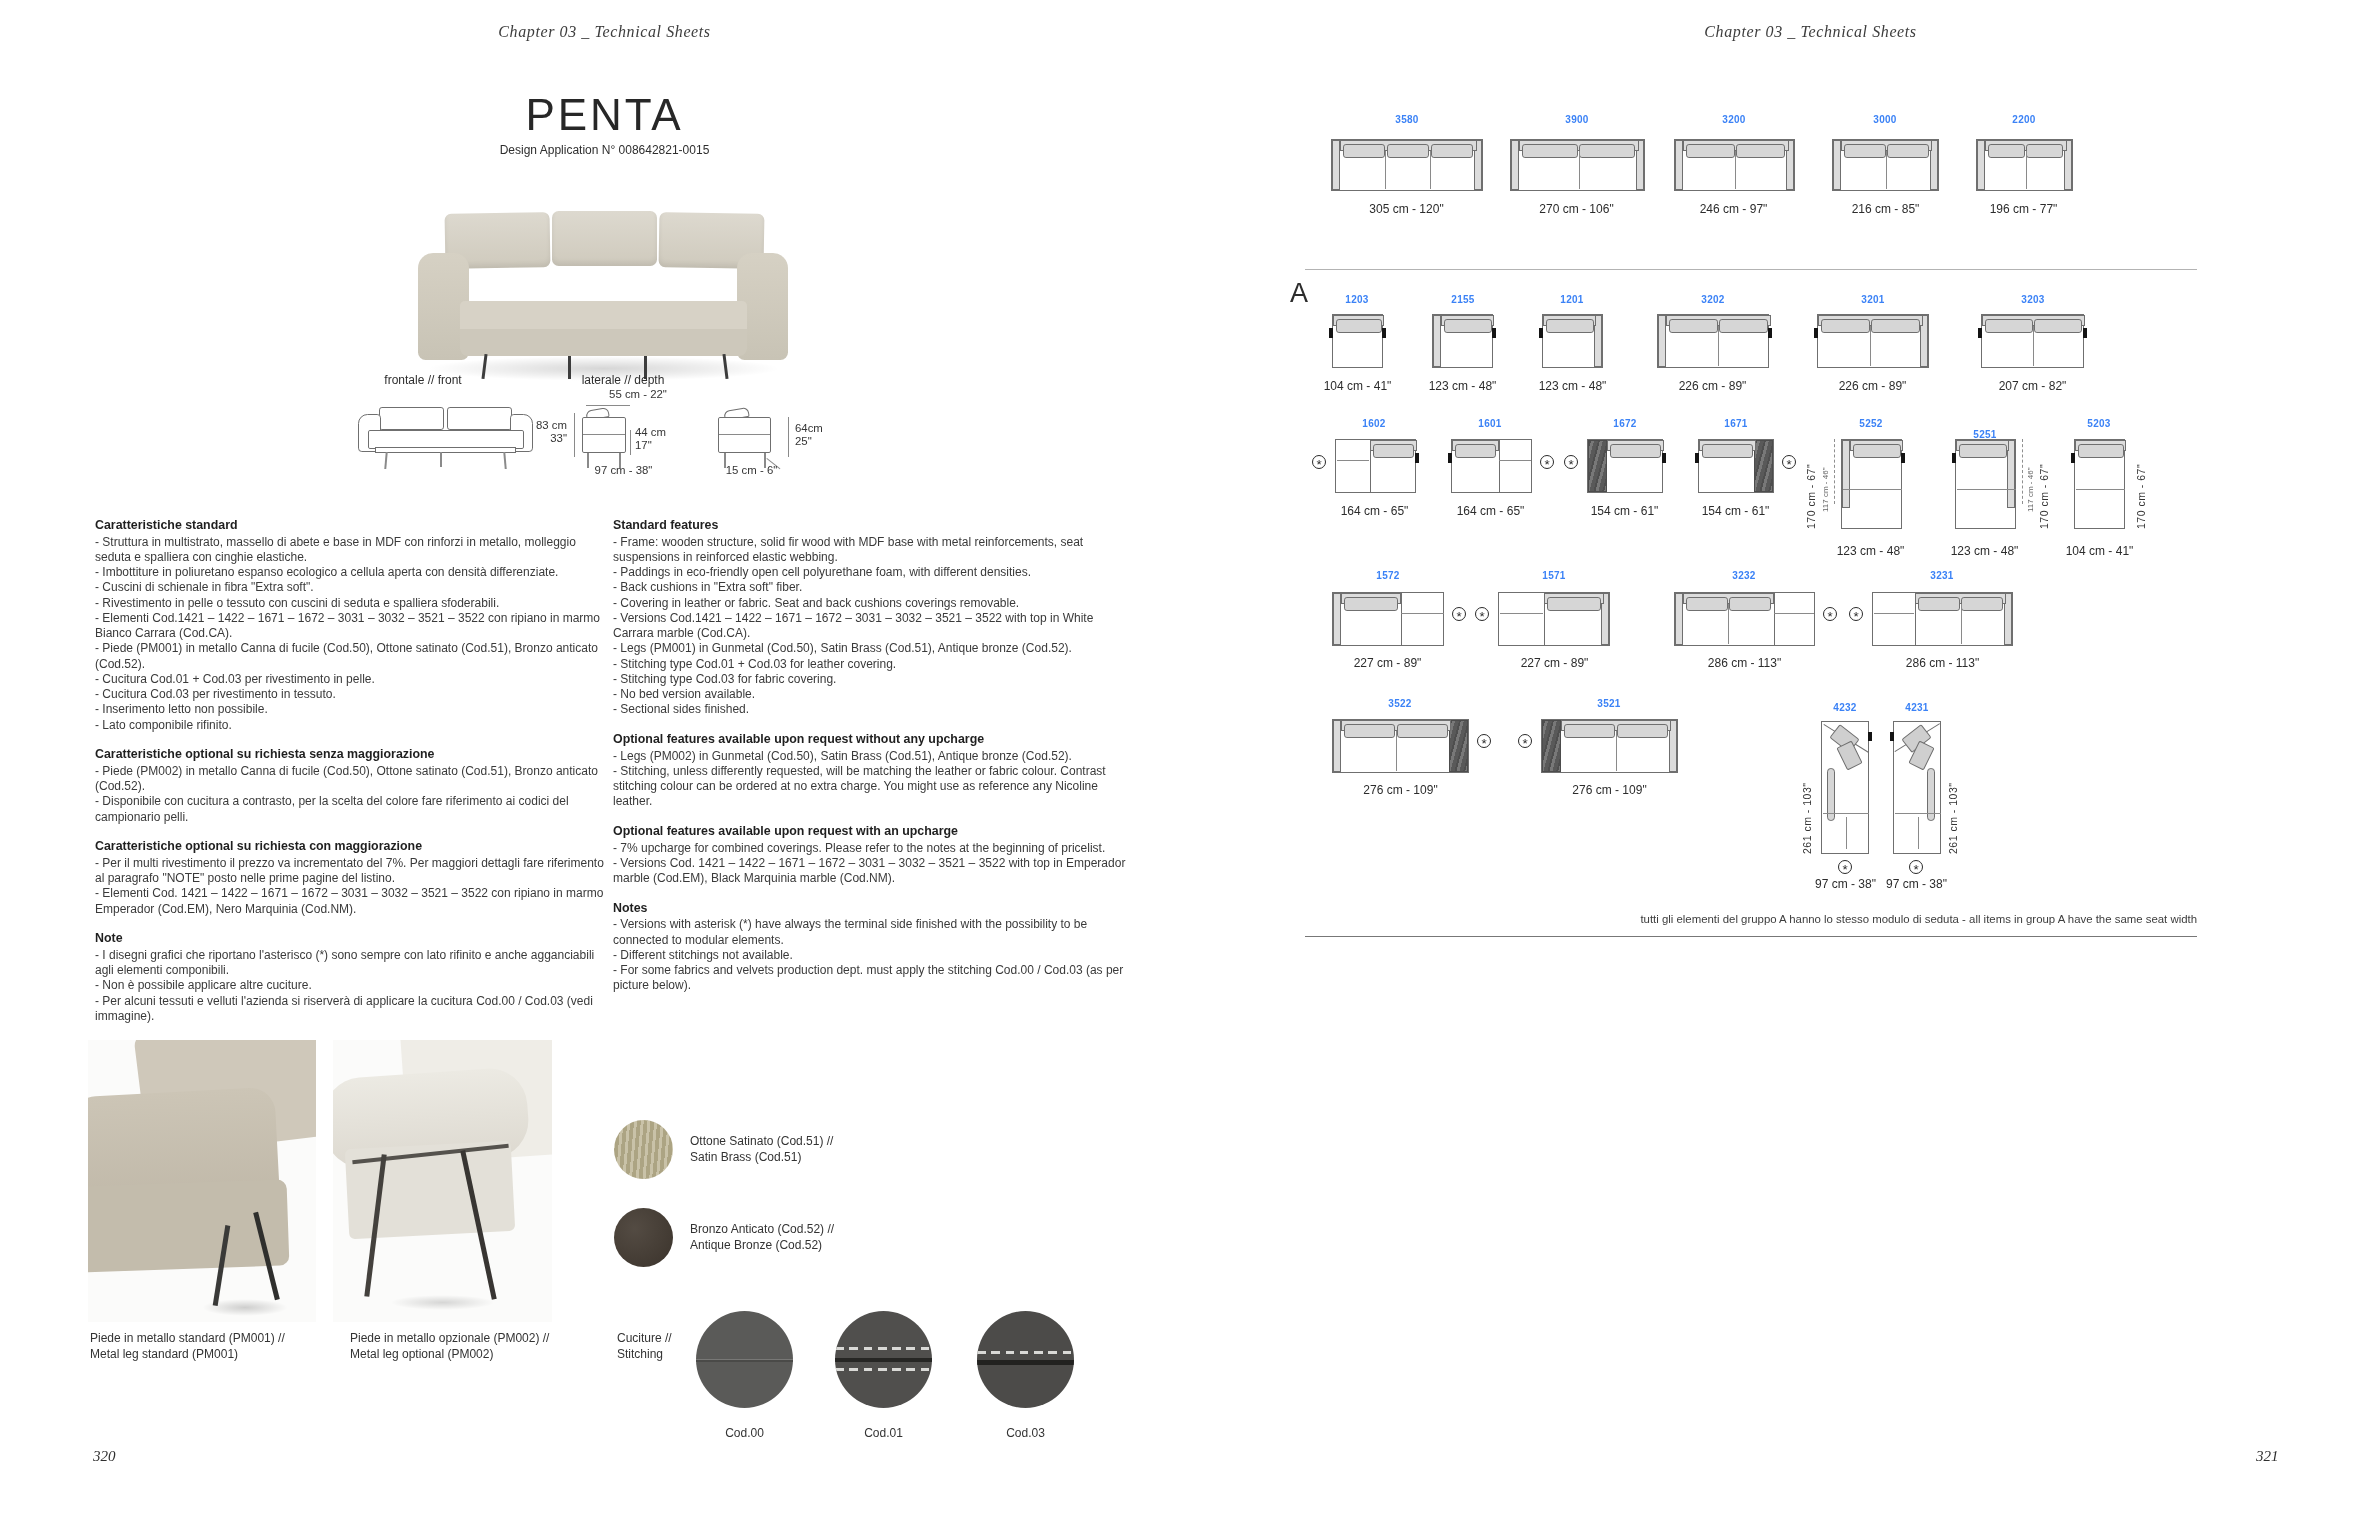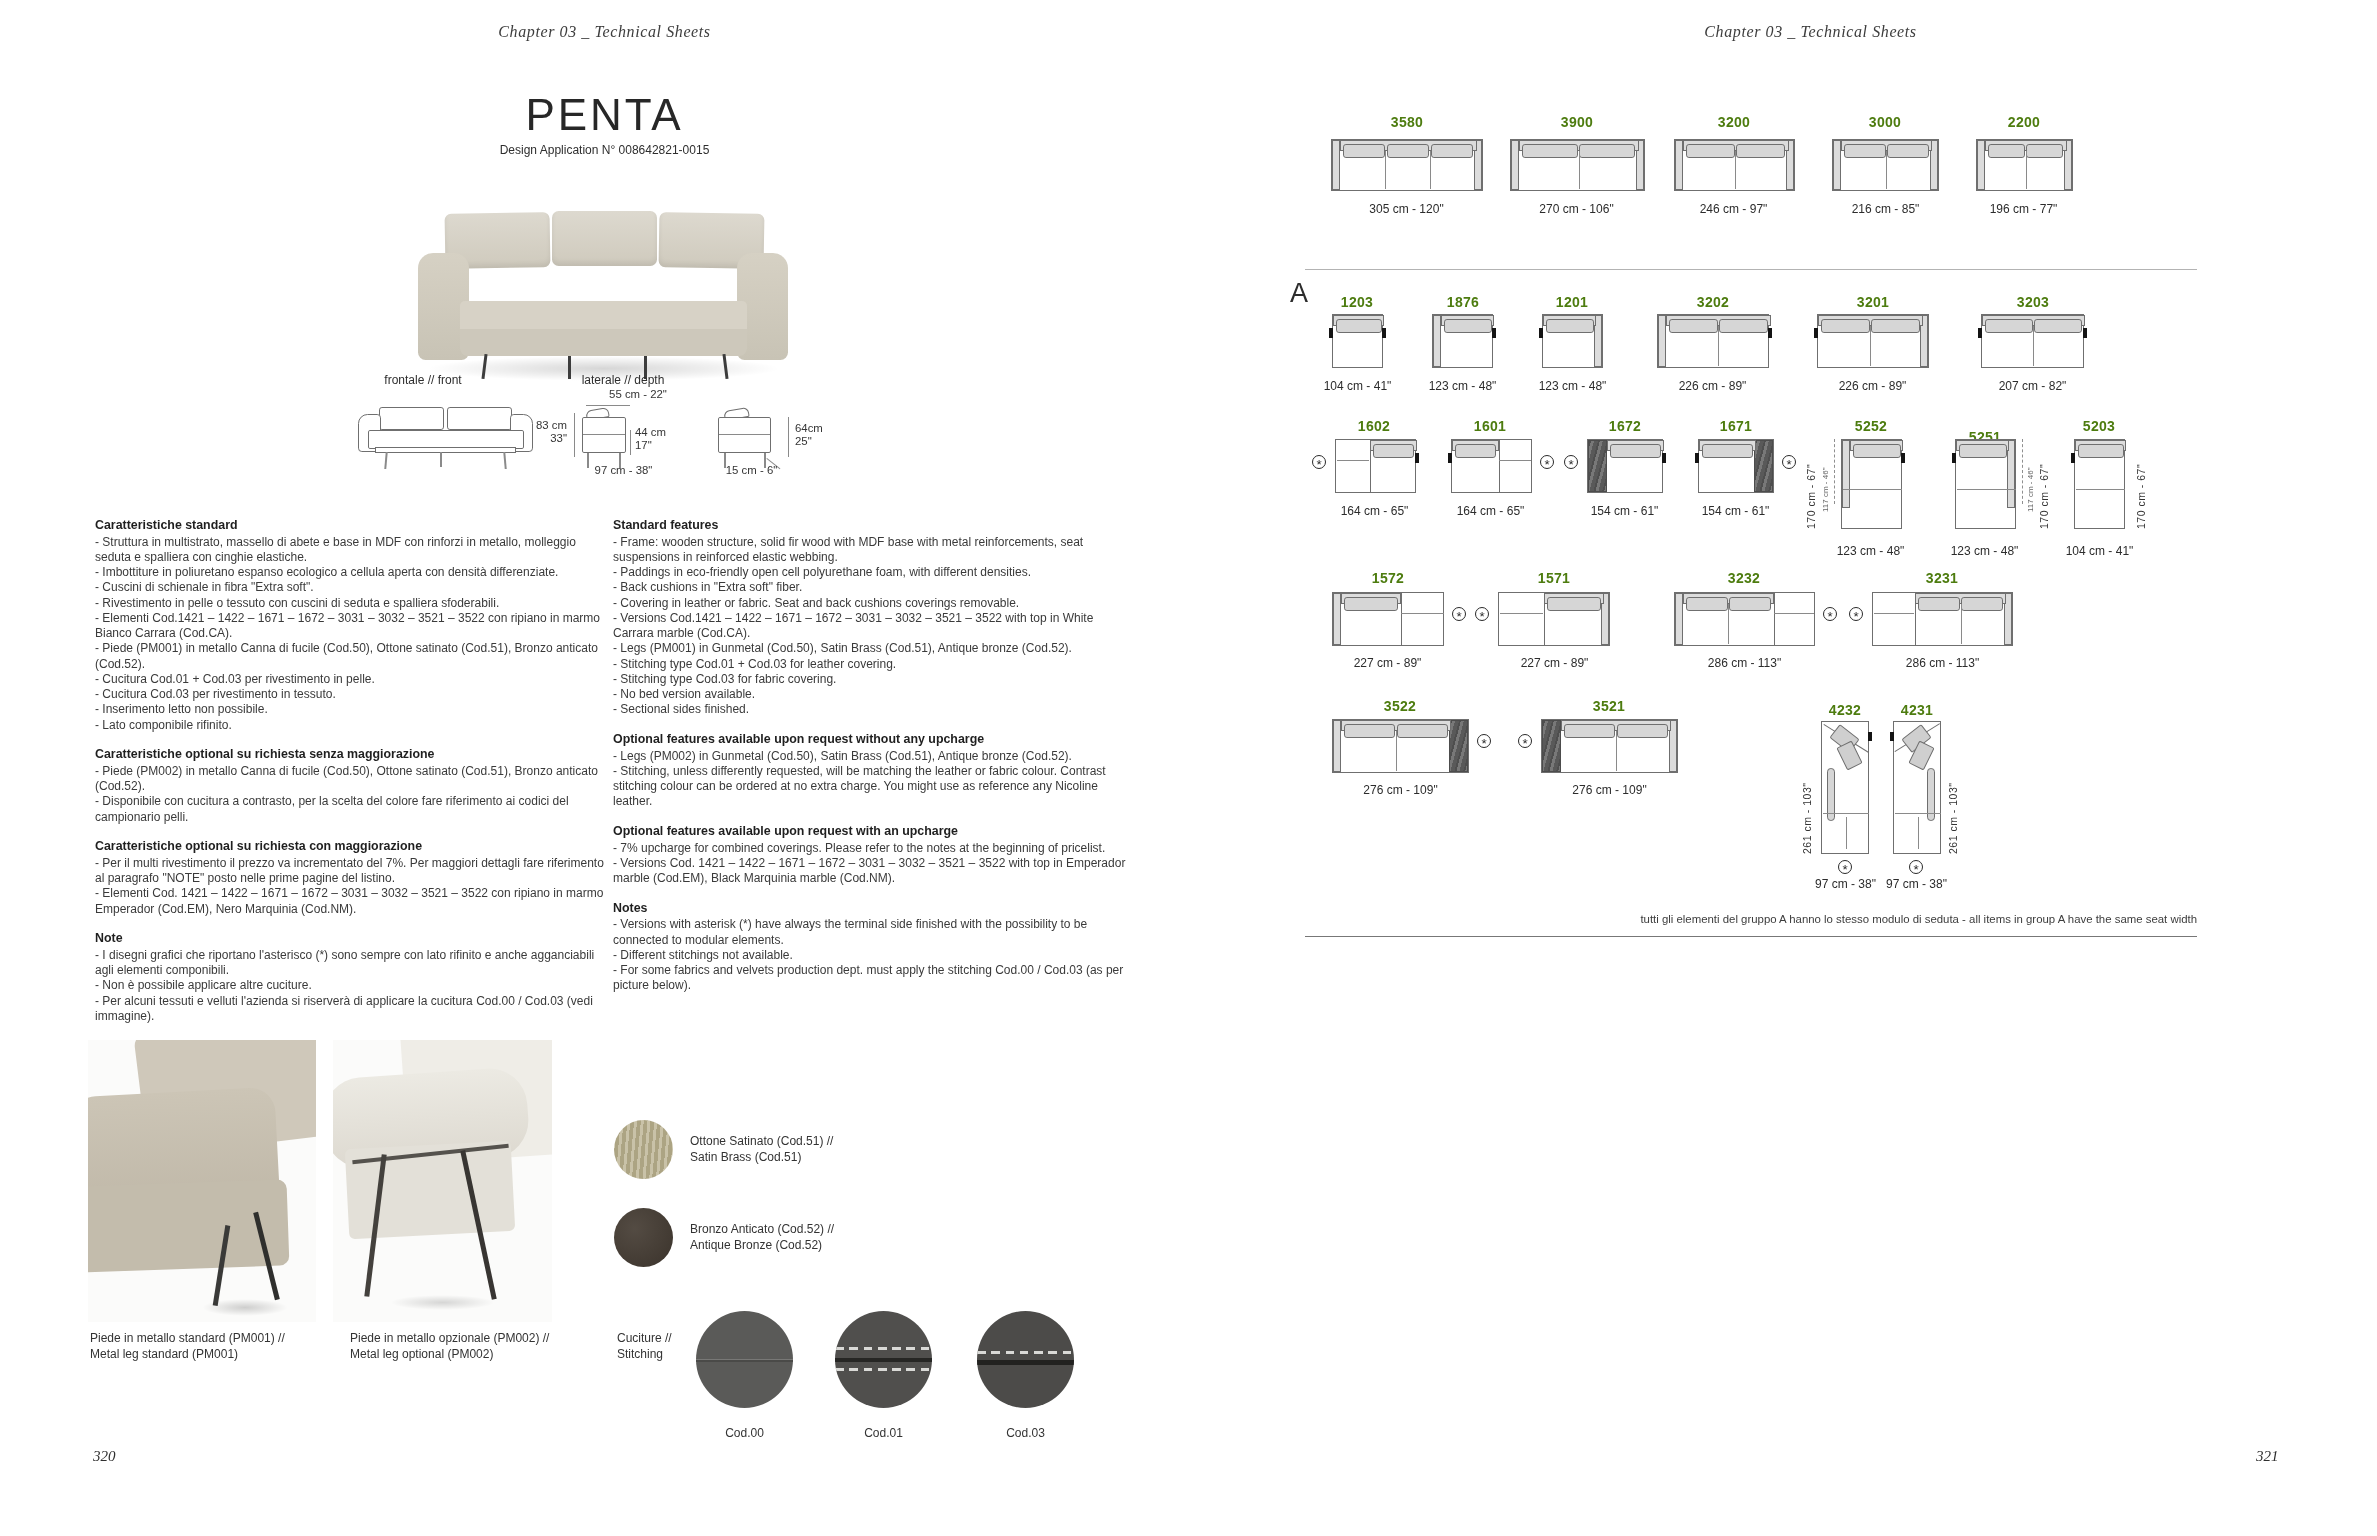--- a/index.html
+++ b/index.html
@@ -12,21 +12,21 @@
 
   
   .hdr{font-family:"Liberation Serif",serif;font-style:italic;font-size:16px;color:#3d3d3d;letter-spacing:0.6px;}
   .penta{font-size:44px;font-weight:300;letter-spacing:2.9px;color:#272727;}
   .sub{font-size:12px;color:#2e2e2e;}
   .viewlbl{font-size:12px;color:#2e2e2e;}
   .dimtxt{font-size:11.4px;color:#353535;line-height:1.15;}
   .sec{font-size:12px;line-height:1.27;color:#3a3a3a;}
   .sec .t{font-weight:bold;font-size:12.4px;color:#1f1f1f;margin-bottom:1px;}
   .sec + .sec{margin-top:14.3px;}
-  .code{font-size:14px;font-weight:bold;color:#4d7c0f;letter-spacing:0.3px;}
+  .code{font-size:10px;font-weight:bold;color:#3b82f6;letter-spacing:0.3px;}
   .dim{font-size:12px;color:#2c2c2c;}
   .vtext{writing-mode:vertical-rl;transform:rotate(180deg);font-size:10.5px;color:#333;letter-spacing:0.5px;}
   .vtext-sm{writing-mode:vertical-rl;transform:rotate(180deg);font-size:8px;color:#666;}
   .foot{font-size:11.4px;color:#3c3c3c;}
   .pagenum{font-family:"Liberation Serif",serif;font-style:italic;font-size:15px;color:#2f2f2f;}
   .swlbl{font-size:12px;color:#333;line-height:1.35;}
 
   
   .box{position:absolute;border:1px solid #6f6f6f;background:#fff;box-sizing:border-box;}
   .band{position:absolute;top:0;height:10.5px;background:#dcdcdc;border:1px solid #6f6f6f;box-sizing:border-box;}
@@ -324,21 +324,21 @@
           <div class="vline" style="left: 49px; top: 10.5px; bottom: 1px;"></div>
         </div>
         <div class="abs code center" style="left: 92px; top: 294px; width: 152px;">1203</div>
         <div class="abs dim center" style="left: 83px; top: 379px; width: 171px;">104 cm - 41"</div>
         <div class="box" style="left: 143px; top: 314px; width: 51px; height: 54px;">
           <div class="band" style="left: 0px; width: 51px;"></div>
           <div class="cush" style="left: 2.9px; width: 46px;"></div>
           <div class="tab" style="left: -3.8px;"></div>
           <div class="tab" style="right: -3.8px;"></div>
         </div>
-        <div class="abs code center" style="left: 198px; top: 294px; width: 152px;">1876</div>
+        <div class="abs code center" style="left: 198px; top: 294px; width: 152px;">2155</div>
         <div class="abs dim center" style="left: 188px; top: 379px; width: 171px;">123 cm - 48"</div>
         <div class="box" style="left: 243px; top: 314px; width: 61px; height: 54px;">
           <div class="armv" style="left: 0px;"></div>
           <div class="band" style="left: 7.6px; width: 53px;"></div>
           <div class="cush" style="left: 10.5px; width: 48px;"></div>
           <div class="tab" style="right: -3.8px;"></div>
         </div>
         <div class="abs code center" style="left: 307px; top: 294px; width: 152px;">1201</div>
         <div class="abs dim center" style="left: 298px; top: 379px; width: 171px;">123 cm - 48"</div>
         <div class="box" style="left: 353px; top: 314px; width: 61px; height: 54px;">

